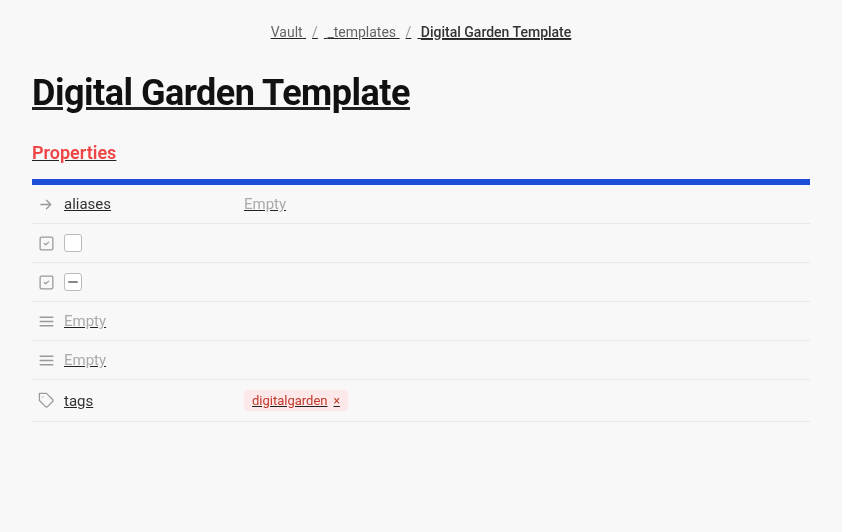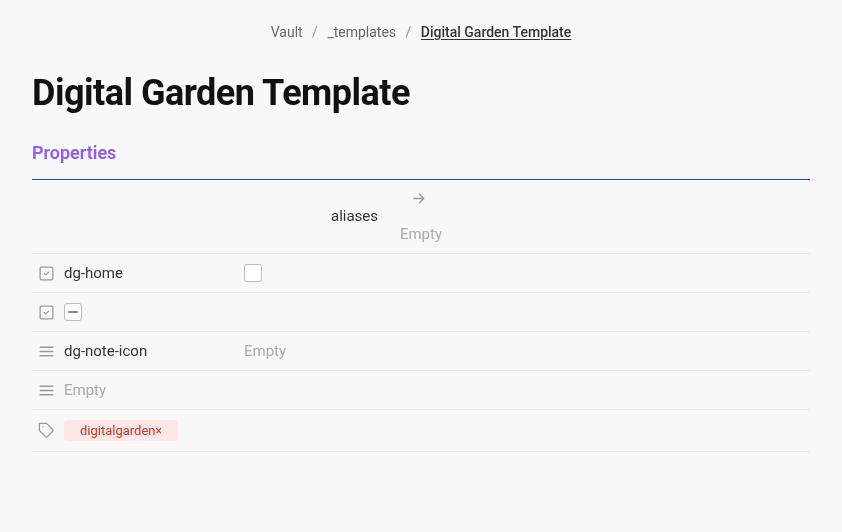--- a/index.html
+++ b/index.html
@@ -15,20 +15,21 @@
       width: 842px;
       min-height: 532px;
       padding: 0;
     }
 
     .page-container {
       max-width: 842px;
       padding: 16px 32px 32px 32px;
       background: #f8f8f8;
       min-height: 532px;
+      text-decoration: underline;
     }
 
     .breadcrumb {
       text-align: center;
       font-size: 14px;
       color: #666;
       margin-bottom: 32px;
       padding-top: 8px;
     }
 
@@ -52,39 +53,38 @@
       font-size: 36px;
       font-weight: 700;
       color: #111;
       margin-bottom: 28px;
       letter-spacing: -0.5px;
     }
 
     .section-title {
       font-size: 18px;
       font-weight: 600;
-      color: #8b5cf6;
+      color: #ef4444;
       margin-bottom: 16px;
     }
 
     .properties-table {
       width: 100%;
       border-collapse: collapse;
     }
 
     .property-row {
       display: flex;
       align-items: center;
       padding: 10px 0;
       border-bottom: 1px solid #e8e8e8;
     }
 
     .property-row:first-child {
-      border-top: 1px solid #1d4ed8;
-      flex-direction: column;
+      border-top: 6px solid #1d4ed8;
     }
 
     .prop-icon {
       width: 28px;
       display: flex;
       align-items: center;
       justify-content: center;
       color: #888;
       font-size: 16px;
       flex-shrink: 0;
@@ -140,22 +140,23 @@
       border-radius: 1px;
     }
 
     
     .tag-item {
       display: inline-flex;
       align-items: center;
       background: #fce8e8;
       color: #c0392b;
       border-radius: 4px;
-      padding: 3px 16px;
+      padding: 3px 8px;
       font-size: 13px;
+      gap: 6px;
     }
 
     .tag-remove {
       cursor: pointer;
       color: #c0392b;
       font-size: 12px;
       line-height: 1;
     }
 
     svg.prop-svg {
@@ -198,21 +199,20 @@
         <div class="prop-value empty-value">Empty</div>
       </div>
 
       <div class="property-row">
         <div class="prop-icon">
           <svg class="prop-svg" viewBox="0 0 24 24">
             <rect x="3" y="3" width="18" height="18" rx="2" ry="2"></rect>
             <path d="M9 12l2 2 4-4"></path>
           </svg>
         </div>
-        <div class="prop-name">dg-home</div>
         <div class="prop-value">
           <span class="checkbox-empty"></span>
         </div>
       </div>
 
       <div class="property-row">
         <div class="prop-icon">
           <svg class="prop-svg" viewBox="0 0 24 24">
             <rect x="3" y="3" width="18" height="18" rx="2" ry="2"></rect>
             <path d="M9 12l2 2 4-4"></path>
@@ -225,21 +225,20 @@
 
 
       <div class="property-row">
         <div class="prop-icon">
           <svg class="prop-svg" viewBox="0 0 24 24">
             <line x1="3" y1="6" x2="21" y2="6"></line>
             <line x1="3" y1="12" x2="21" y2="12"></line>
             <line x1="3" y1="18" x2="21" y2="18"></line>
           </svg>
         </div>
-        <div class="prop-name">dg-note-icon</div>
         <div class="prop-value empty-value">Empty</div>
       </div>
 
       <div class="property-row">
         <div class="prop-icon">
           <svg class="prop-svg" viewBox="0 0 24 24">
             <line x1="3" y1="6" x2="21" y2="6"></line>
             <line x1="3" y1="12" x2="21" y2="12"></line>
             <line x1="3" y1="18" x2="21" y2="18"></line>
           </svg>
@@ -247,20 +246,21 @@
         <div class="prop-value empty-value">Empty</div>
       </div>
 
       <div class="property-row">
         <div class="prop-icon">
           <svg class="prop-svg" viewBox="0 0 24 24">
             <path d="M20.59 13.41l-7.17 7.17a2 2 0 0 1-2.83 0L2 12V2h10l8.59 8.59a2 2 0 0 1 0 2.82z"></path>
             <line x1="7" y1="7" x2="7.01" y2="7"></line>
           </svg>
         </div>
+        <div class="prop-name">tags</div>
         <div class="prop-value">
           <span class="tag-item">
             <span>digitalgarden</span>
             <span class="tag-remove">×</span>
           </span>
         </div>
       </div>
 
     </div>
   </div>

